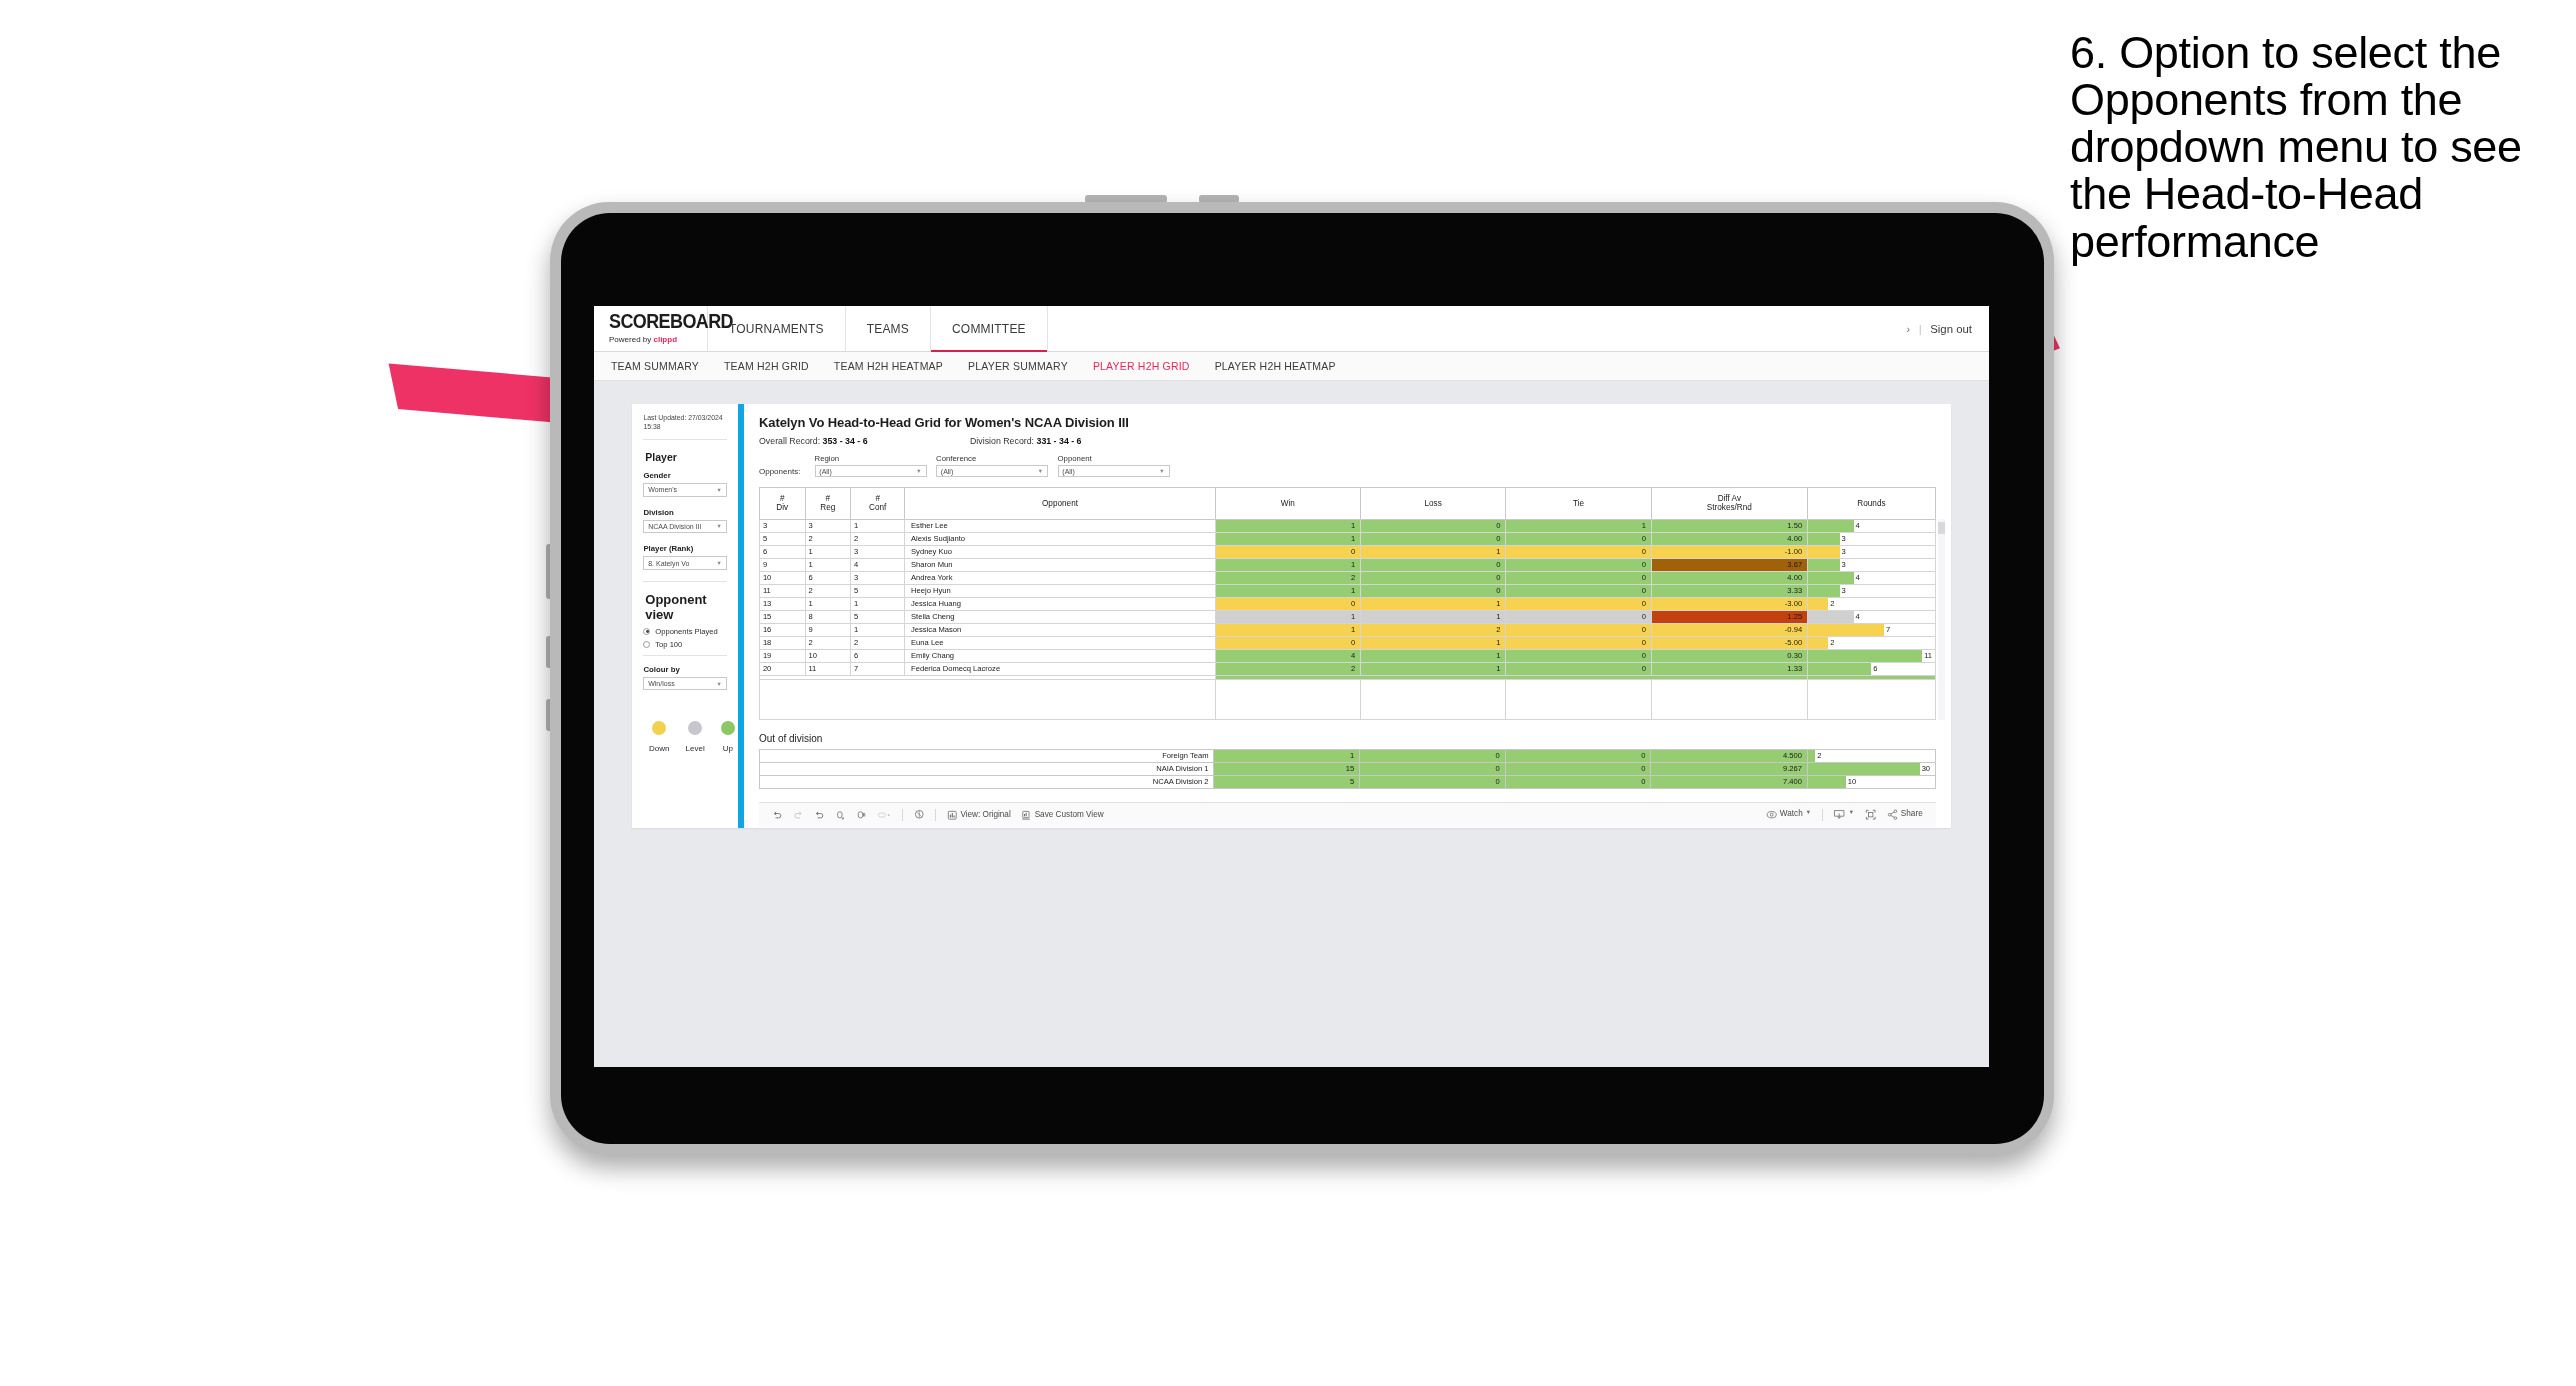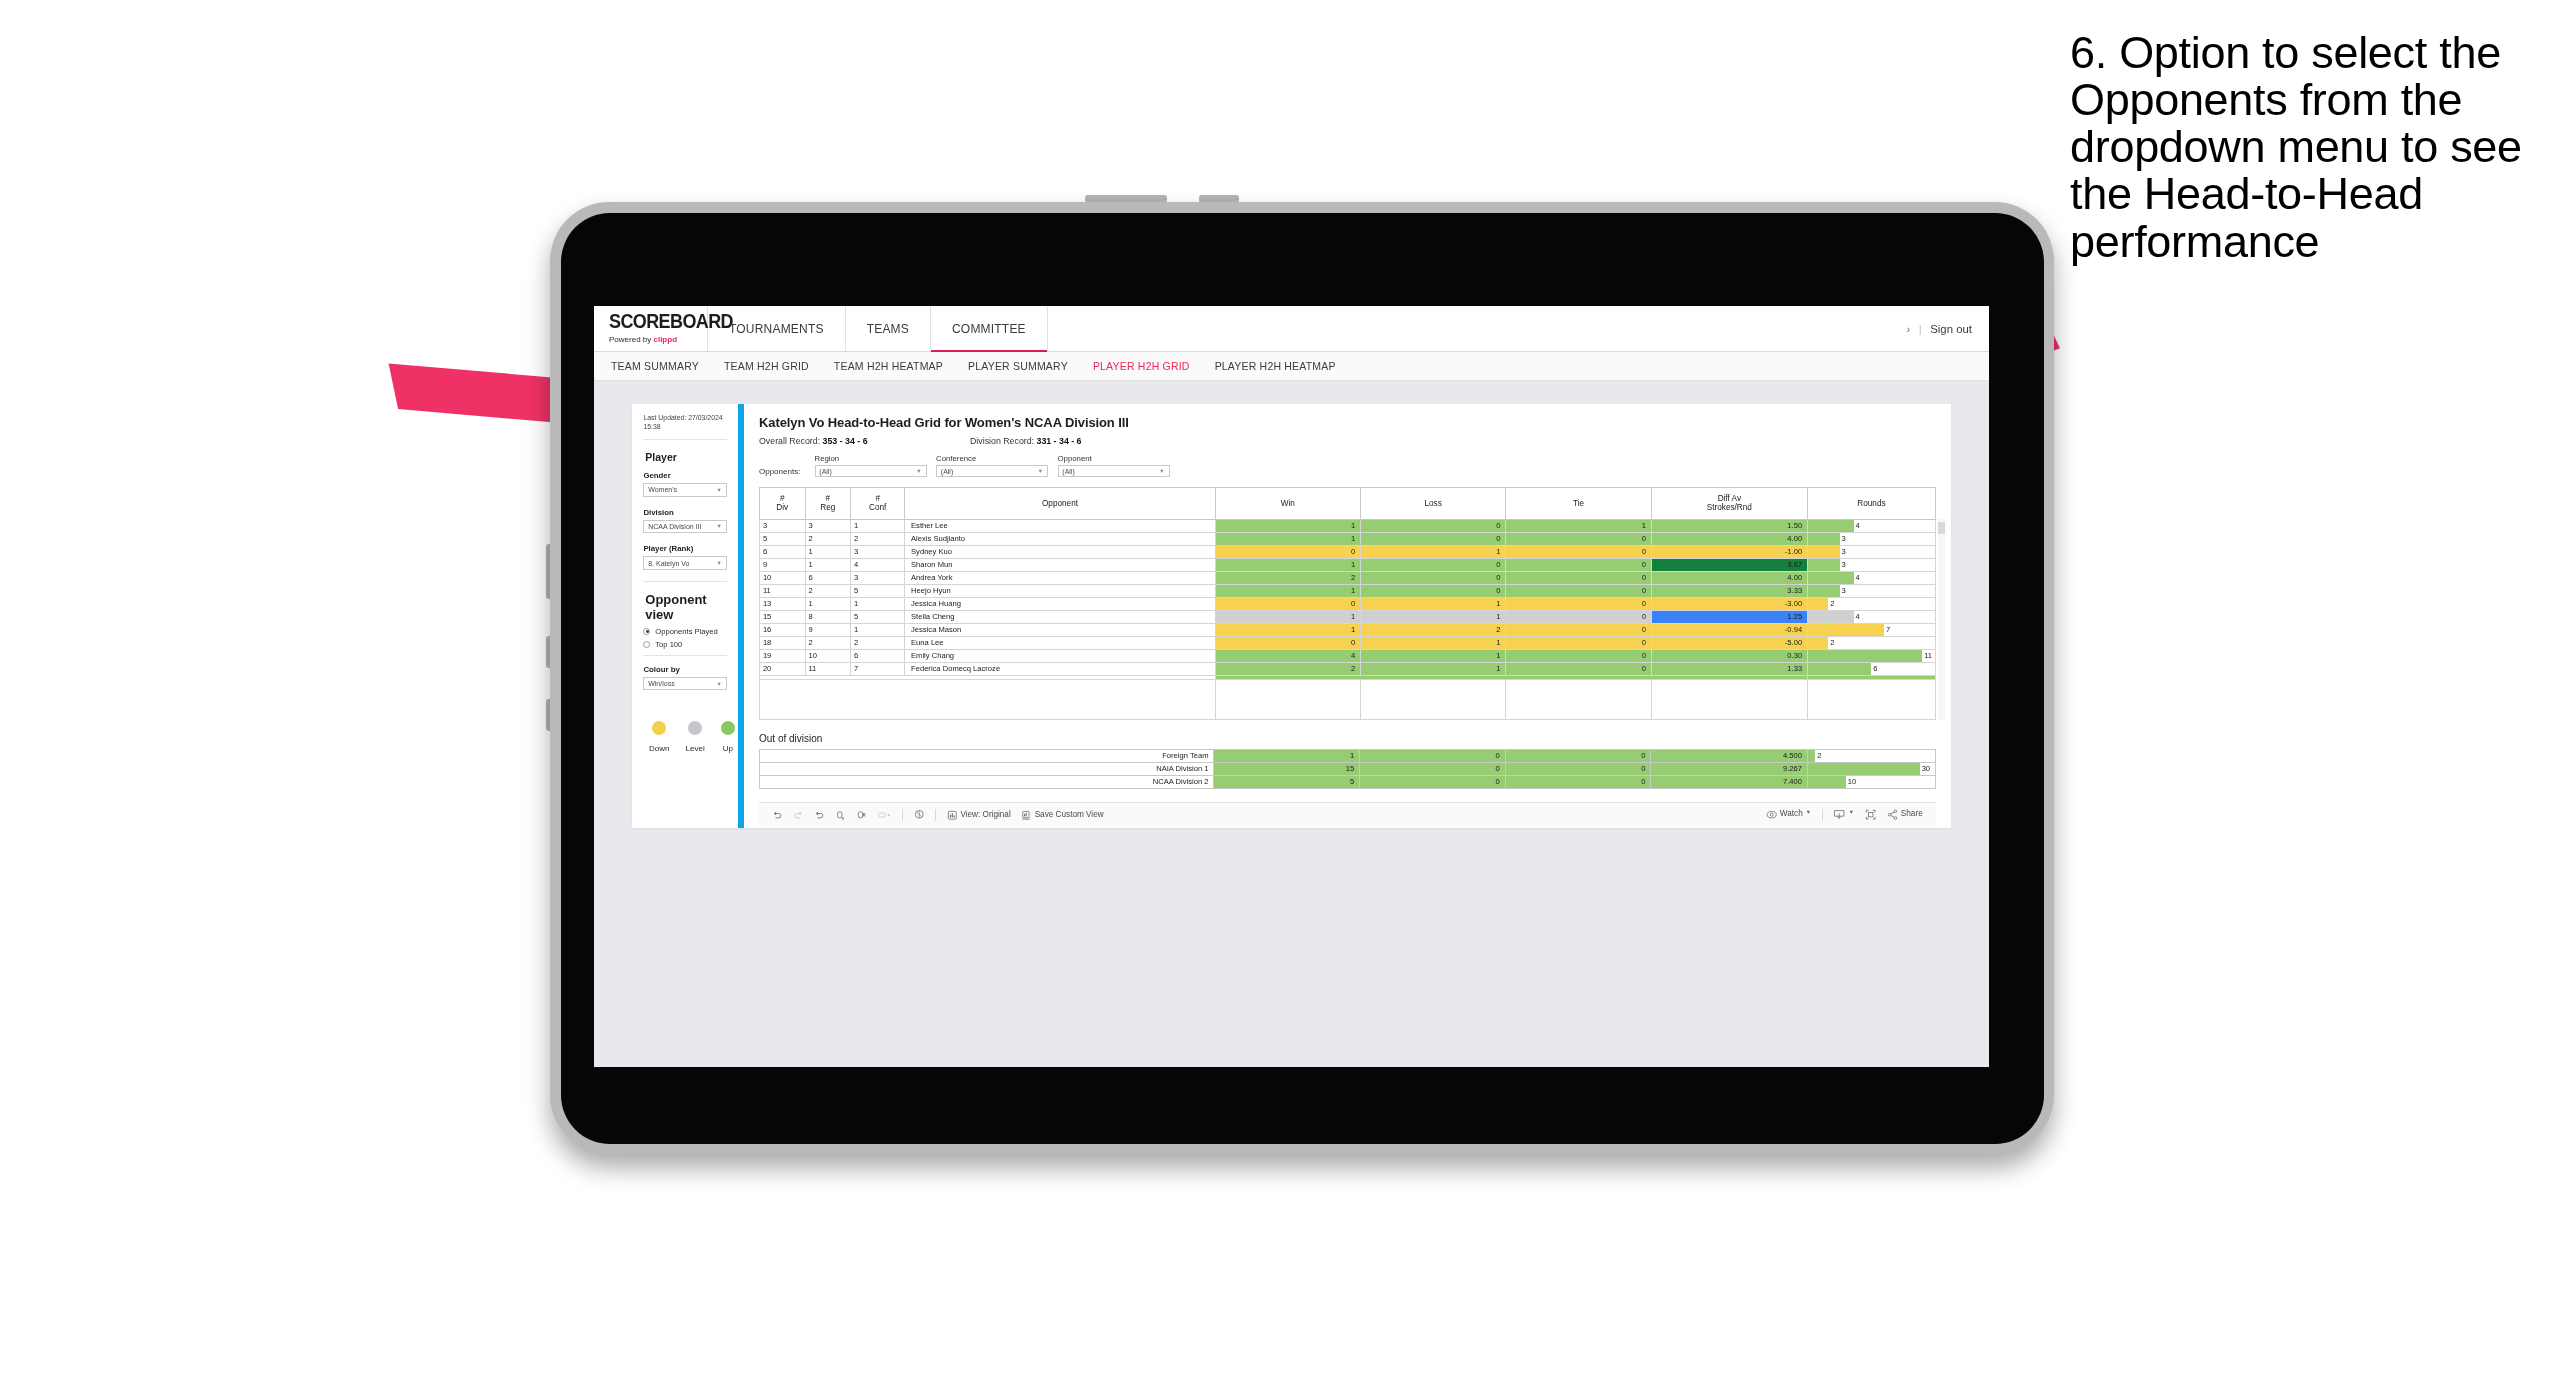--- a/index.html
+++ b/index.html
@@ -419,21 +419,21 @@
                     </td>
                   </tr>
                   <tr>
                     <td class="idx">9</td>
                     <td class="idx">1</td>
                     <td class="idx">4</td>
                     <td class="opp">Sharon Mun</td>
                     <td class="num" style="background:#96cc72">1</td>
                     <td class="num" style="background:#96cc72">0</td>
                     <td class="num" style="background:#96cc72">0</td>
-                    <td class="num" style="background:#15803d">3.67</td>
+                    <td class="num" style="background:#a16207">3.67</td>
                     <td class="rounds">
                       <div class="rbar" style="width:25%;background:#96cc72"></div>
                       <div class="rnum" style="left:calc(25% + 1.9px)">3</div>
                     </td>
                   </tr>
                   <tr>
                     <td class="idx">10</td>
                     <td class="idx">6</td>
                     <td class="idx">3</td>
                     <td class="opp">Andrea York</td>
@@ -475,21 +475,21 @@
                     </td>
                   </tr>
                   <tr>
                     <td class="idx">15</td>
                     <td class="idx">8</td>
                     <td class="idx">5</td>
                     <td class="opp">Stella Cheng</td>
                     <td class="num" style="background:#d0d0d0">1</td>
                     <td class="num" style="background:#d0d0d0">1</td>
                     <td class="num" style="background:#d0d0d0">0</td>
-                    <td class="num" style="background:#3b82f6">1.25</td>
+                    <td class="num" style="background:#c2410c">1.25</td>
                     <td class="rounds">
                       <div class="rbar" style="width:36%;background:#d0d0d0"></div>
                       <div class="rnum" style="left:calc(36% + 1.9px)">4</div>
                     </td>
                   </tr>
                   <tr>
                     <td class="idx">16</td>
                     <td class="idx">9</td>
                     <td class="idx">1</td>
                     <td class="opp">Jessica Mason</td>

